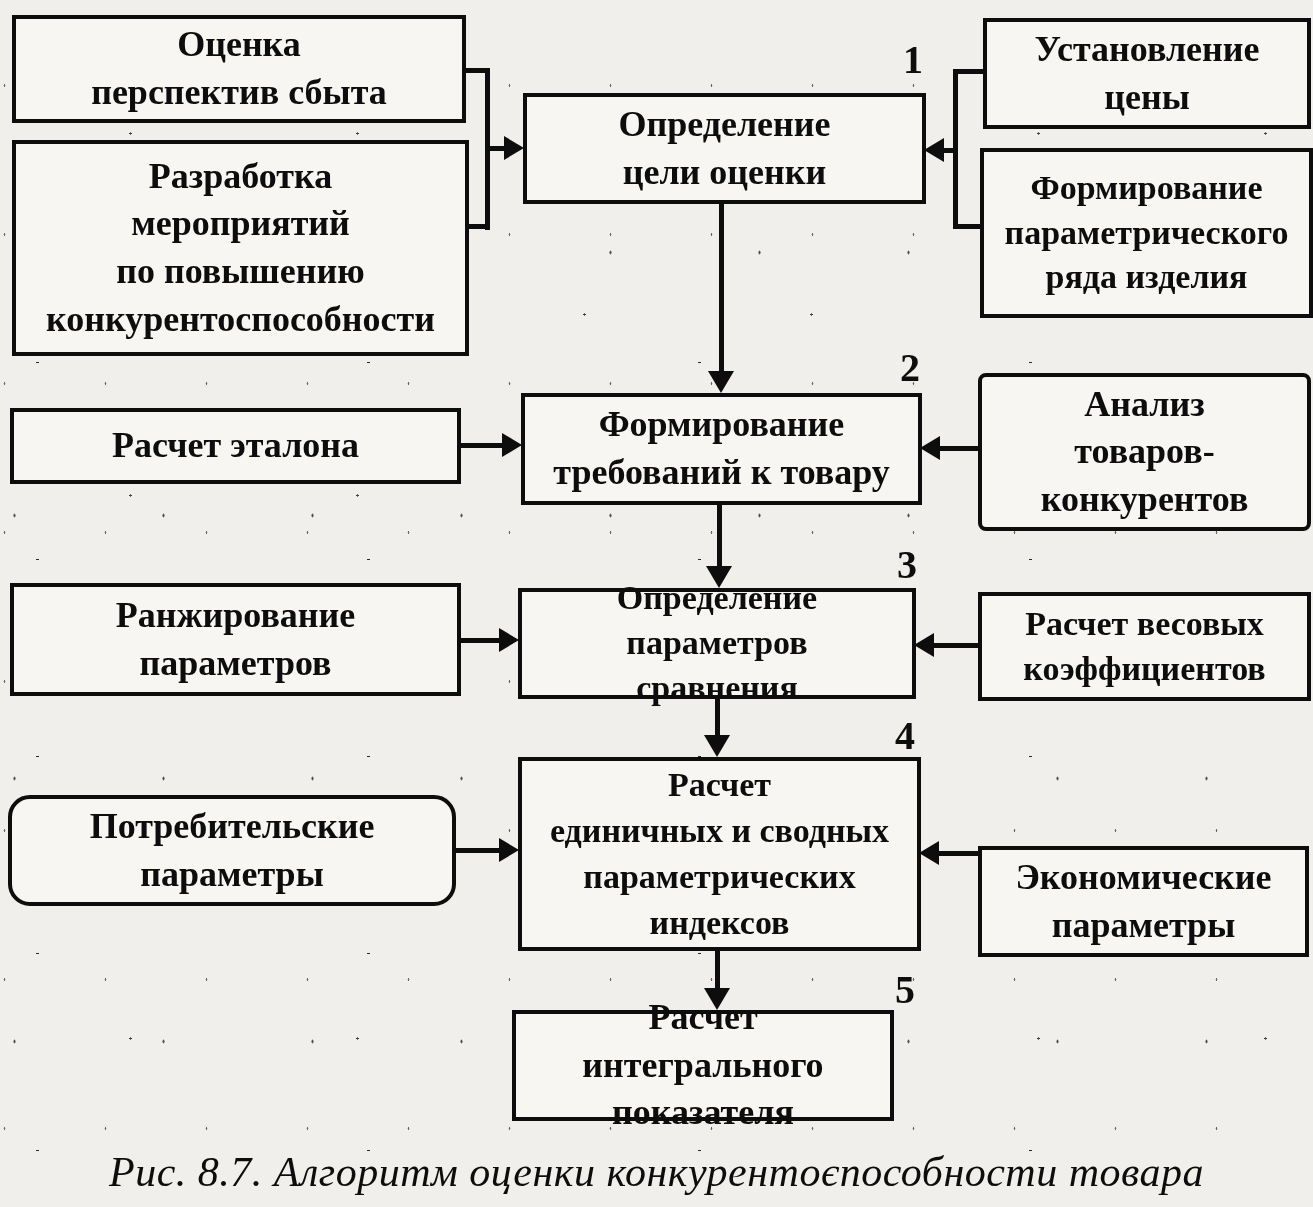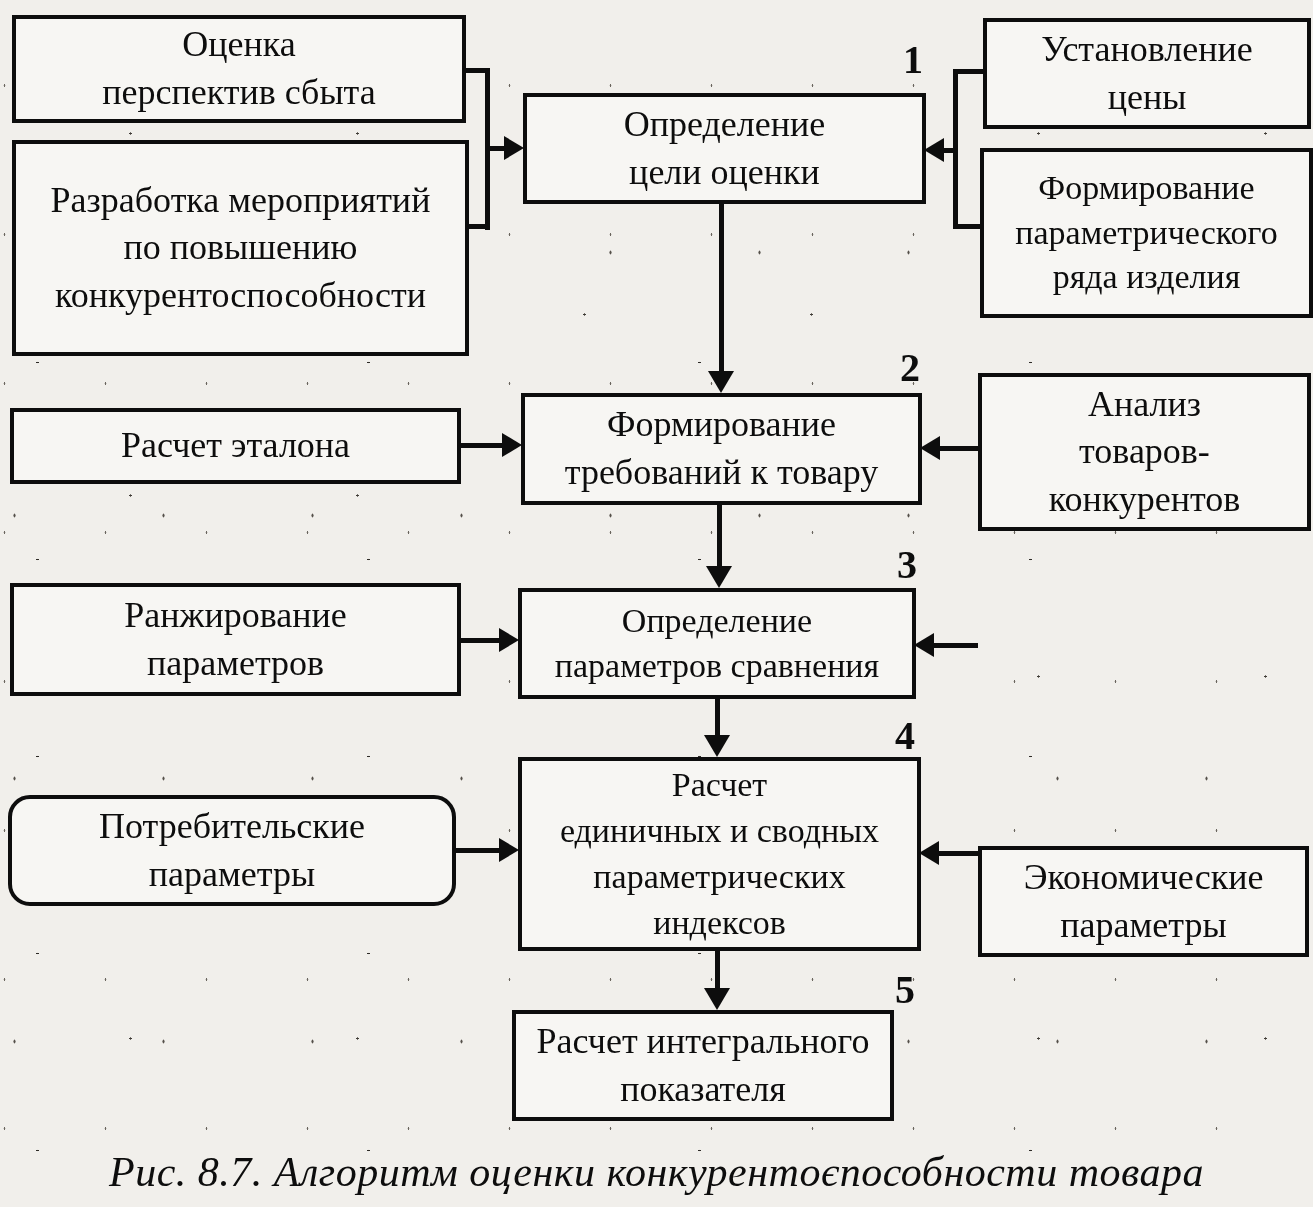--- a/index.html
+++ b/index.html
@@ -27,21 +27,21 @@
   }
   .box {
     position: absolute;
     background: var(--box-fill);
     border: 4px solid var(--ink);
     display: flex;
     align-items: center;
     justify-content: center;
     text-align: center;
     white-space: pre-line;
-    font-weight: 400;
+    font-weight: 700;
     font-size: 36px;
     line-height: 1.32;
     padding: 2px 20px;
   }
   .step-number {
     position: absolute;
     font-weight: 700;
     font-size: 40px;
     line-height: 1;
   }
@@ -78,21 +78,21 @@
   }
 
   
   #b-left-0 { left: 12px;  top: 15px;  width: 454px; height: 108px; }
   #b-left-1 { left: 12px;  top: 140px; width: 457px; height: 216px; }
   #b-step-0 { left: 523px; top: 93px;  width: 403px; height: 111px; }
   #b-right-0{ left: 983px; top: 18px;  width: 328px; height: 111px; }
   #b-right-1{ left: 980px; top: 148px; width: 333px; height: 170px; font-size: 34px; }
   #b-left-2 { left: 10px;  top: 408px; width: 451px; height: 76px; }
   #b-step-1 { left: 521px; top: 393px; width: 401px; height: 112px; }
-  #b-right-2{ left: 978px; top: 373px; width: 333px; height: 158px; }
+  #b-right-2{ left: 978px; top: 373px; width: 333px; height: 158px; border-radius: 8px; }
   #b-left-3 { left: 10px;  top: 583px; width: 451px; height: 113px; }
   #b-step-2 { left: 518px; top: 588px; width: 398px; height: 111px; font-size: 34px; }
   #b-right-3{ left: 978px; top: 592px; width: 333px; height: 109px; font-size: 34px; }
   #b-left-4 { left: 8px;   top: 795px; width: 448px; height: 111px; border-radius: 22px; }
   #b-step-3 { left: 518px; top: 757px; width: 403px; height: 194px; font-size: 34px; line-height: 1.36; }
   #b-right-4{ left: 978px; top: 846px; width: 331px; height: 111px; }
   #b-step-4 { left: 512px; top: 1010px; width: 382px; height: 111px; }
 
   
   #n-0 { left: 903px; top: 40px; }
@@ -152,20 +152,22 @@
   <div class="head-left" style="left:920px; top:436px;"></div>
 
   <div class="vline" style="left:717px; top:503px; height:64px;"></div>
   <div class="head-down" style="left:706px; top:566px;"></div>
 
   <div class="box" id="b-left-3">Ранжирование
 параметров</div>
   <div class="box" id="b-step-2">Определение
 параметров сравнения</div>
   <div class="step-number" id="n-2">3</div>
+  <div class="box" id="b-right-3">Расчет весовых
+коэффициентов</div>
 
   <div class="hline" style="left:459px; top:638px; width:42px;"></div>
   <div class="head-right" style="left:499px; top:628px;"></div>
 
   <div class="hline" style="left:933px; top:643px; width:45px;"></div>
   <div class="head-left" style="left:914px; top:633px;"></div>
 
   <div class="vline" style="left:715px; top:697px; height:40px;"></div>
   <div class="head-down" style="left:704px; top:735px;"></div>
 

